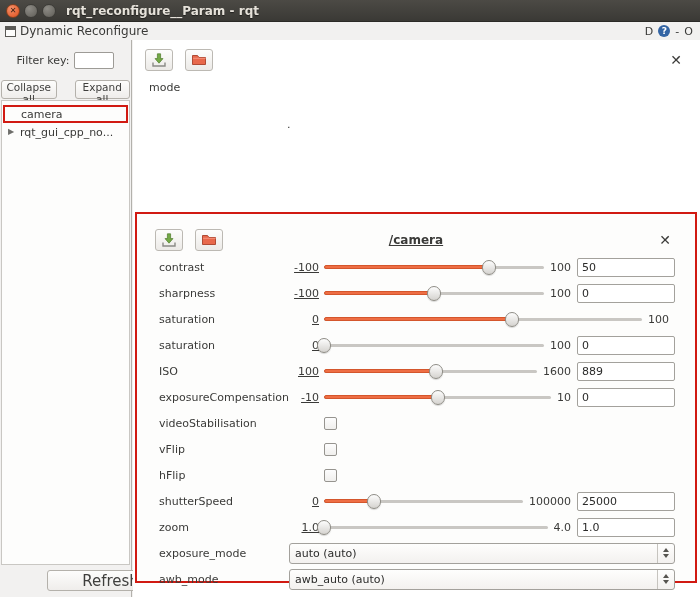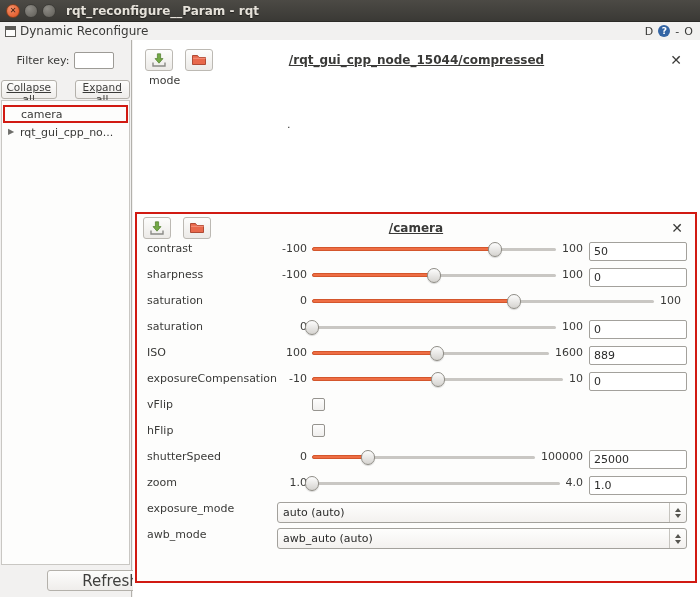--- a/index.html
+++ b/index.html
@@ -30,21 +30,21 @@
   .pb-help { width:12px; height:12px; border-radius:50%; background:var(--help-blue,#3465a4);
     color:#fff; font-size:9px; font-weight:bold; display:inline-flex; align-items:center; justify-content:center; }
 
   
   .sidebar { position:absolute; left:0; top:40px; width:132px; height:557px;
     background:#f2f1f0; border-right:1px solid #b3b1ac; }
   .filter-row { display:flex; align-items:center; margin:12px 4px 0 4px;justify-content:center; }
   .filter-row label { margin-right:5px; }
   .filter-input { width:40px; height:17px; border:1px solid #9d9b96; border-radius:2px; background:#fff;
     font-family:inherit; font-size:11px; padding:0 2px; }
-  .tree-btns { display:flex; margin:11px 1px 0 1px; gap:18px;text-decoration:underline; }
+  .tree-btns { display:flex; margin:11px 1px 0 1px; gap:18px; }
   .tree-btns button { flex:1; height:19px; font-family:inherit; font-size:10.5px; color:#3f3f3d;
     background:linear-gradient(#fdfdfc,#efedeb); border:1px solid #b4b1ab; border-radius:3px; padding:0 1px; }
   .tree { position:absolute; left:1px; right:1px; top:60px; bottom:32px; background:#fdfdfc;
     border:1px solid #c9c7c3; padding-top:4px; }
   .tree-item { height:18px; display:flex; align-items:center; padding-left:18px; position:relative; }
   .tree-item .expander { position:absolute; left:6px; top:4px; font-size:8px; color:#6e6e6a; }
   .tree-item.annotated { border:2px solid var(--annotation,#d11a12); padding-left:16px; margin:0 1px; }
   .refresh { position:absolute; left:2px; bottom:6px; width:127px; height:21px;
     font-family:inherit; font-size:15px; color:#3f3f3d;
     background:linear-gradient(#fdfdfc,#efedeb); border:1px solid #b4b1ab; border-radius:3px;margin-left:45px; }
@@ -58,25 +58,25 @@
   .panel-title { position:absolute; left:0; right:0; text-align:center; font-weight:bold; font-size:12px;
     text-decoration:underline; color:#3a3a38; pointer-events:none; }
   .panel-close { position:absolute; right:8px; top:4px; width:20px; height:20px; border:none; background:transparent;
     font-size:14px; font-weight:bold; color:#3a3a38; display:flex; align-items:center; justify-content:center; font-family:inherit; }
 
   .panel1 { position:absolute; left:6px; top:6px; right:6px; height:120px; }
   .stray-dot { position:absolute; left:148px; top:72px; font-size:11px; color:#3a3a38; }
 
   .annotation-box { position:absolute; left:2px; top:172px; right:3px; height:371px;
     border:2px solid var(--annotation,#d11a12); background:#fdfdfc; }
-  .panel2 { position:absolute; inset:0; padding:0; }
-
-  .row { display:flex; height:26px; padding:0 8px 0 10px; }
+  .panel2 { position:absolute; inset:0; padding:12px; }
+
+  .row { display:flex; align-items:center; height:26px; padding:0 8px 0 10px; }
   .row-label { width:130px; flex:0 0 auto; color:#3a3a38; }
-  .row .min { width:30px; flex:0 0 auto; text-align:right; margin-right:5px; }
+  .row .min { width:30px; flex:0 0 auto; text-align:right; margin-right:5px;text-decoration:underline; }
   .row .max { flex:0 0 auto; margin:0 6px; }
   .slider { position:relative; flex:1 1 auto; height:15px; }
   .slider .track { position:absolute; left:0; right:0; top:6px; height:3px; background:#c9c7c3; border-radius:2px; }
   .slider .fill { position:absolute; left:0; top:5px; height:4px; background:var(--accent,#ee6e44);
     border:1px solid #d4562c; border-radius:2px; }
   .slider .handle { position:absolute; top:0; width:14px; height:15px; border-radius:7px;
     background:linear-gradient(#fdfdfd,#d5d3cf); border:1px solid #8f8d86; box-shadow:0 1px 1px rgba(0,0,0,.15); }
   .value-box { width:98px; flex:0 0 auto; height:19px; border:1px solid #a3a19c; border-radius:2px;
     background:#fff; font-family:inherit; font-size:11px; padding:0 4px; color:#2b2b2a; }
   .checkbox { width:13px; height:13px; border:1px solid #96948f; border-radius:2px;
@@ -144,21 +144,20 @@
             <path d="M6.4 1.8h3.2v4.8H12L8 11.2 4 6.6h2.4z" fill="#73a946" stroke="#4e7a2a" stroke-width="0.7"></path>
             <path d="M2 10.5v3.5h12v-3.5" fill="none" stroke="#8a8a86" stroke-width="1.4"></path>
           </svg>
         </button>
         <button class="tool-btn">
           <svg width="16" height="16" viewBox="0 0 16 16">
             <path d="M1.5 3.5h5l1.5 2h6.5v7h-13z" fill="#e8684b" stroke="#a83e28" stroke-width="0.9"></path>
             <path d="M2 6.3h12.6" stroke="#f5937c" stroke-width="1"></path>
           </svg>
         </button>
-        <div class="panel-title">/rqt_gui_cpp_node_15044/compressed</div>
         <button class="panel-close">✕</button>
       </div>
       <div class="row row-combo">
         <span class="row-label short">mode</span>
       </div>
       <div class="stray-dot">.</div>
     </div>
 
     <div class="annotation-box">
       <div class="panel2">
@@ -243,20 +242,25 @@
           <span class="min">-10</span>
           <div class="slider">
             <div class="track"></div>
               <div class="fill" style="width: 50%;"></div>
               <div class="handle" style="left: calc(50% - 7px);"></div>
           </div>
           <span class="max">10</span>
           <input class="value-box" value="0" style="">
         </div>
 
+        <div class="row">
+          <span class="row-label">videoStabilisation</span>
+          <span class="min"></span>
+          <span class="checkbox"></span>
+        </div>
 
         <div class="row">
           <span class="row-label">vFlip</span>
           <span class="min"></span>
           <span class="checkbox"></span>
         </div>
 
         <div class="row">
           <span class="row-label">hFlip</span>
           <span class="min"></span>

